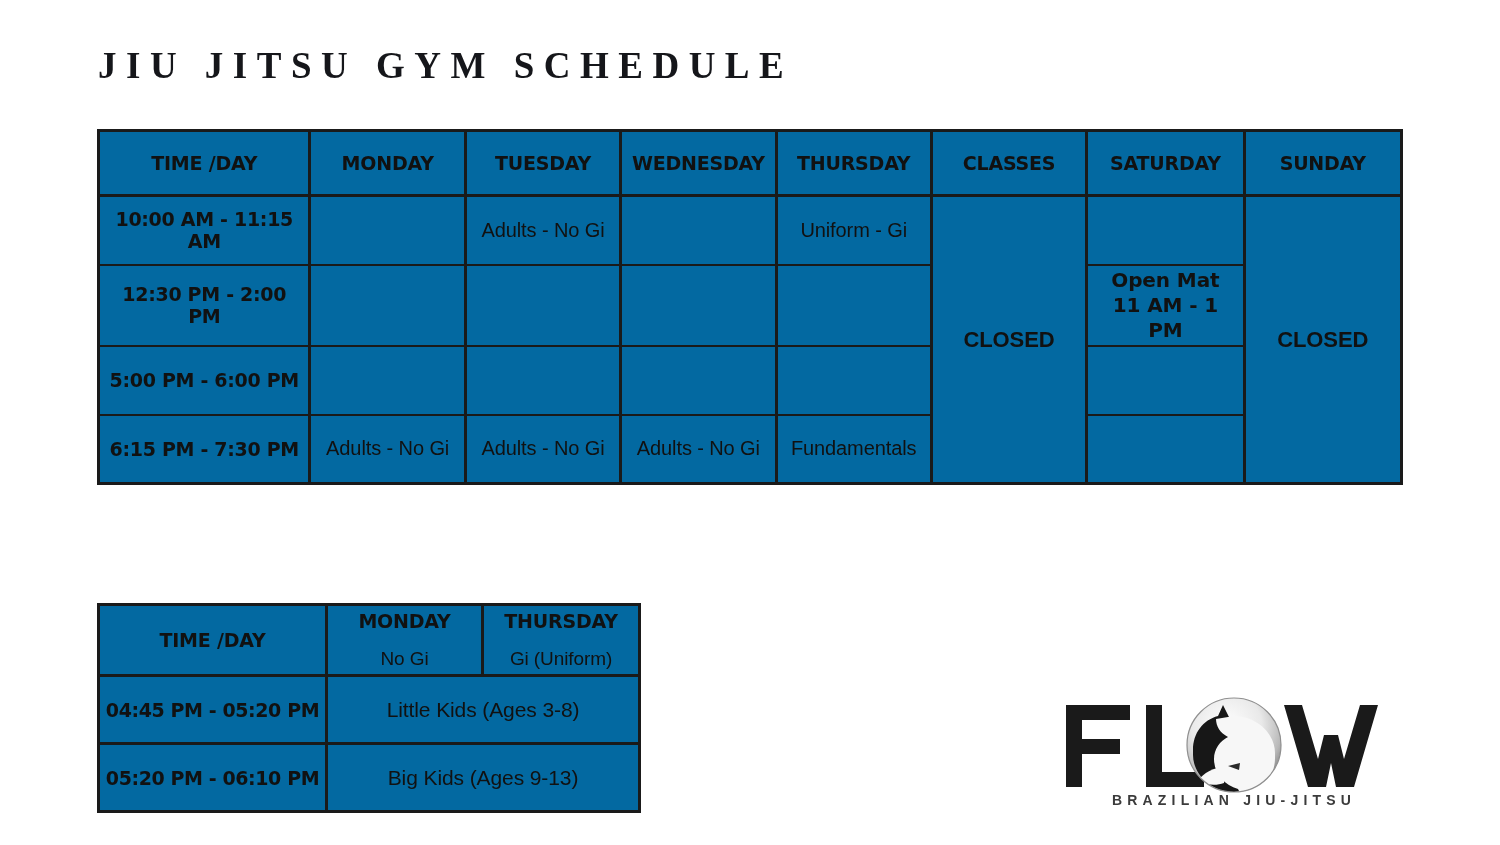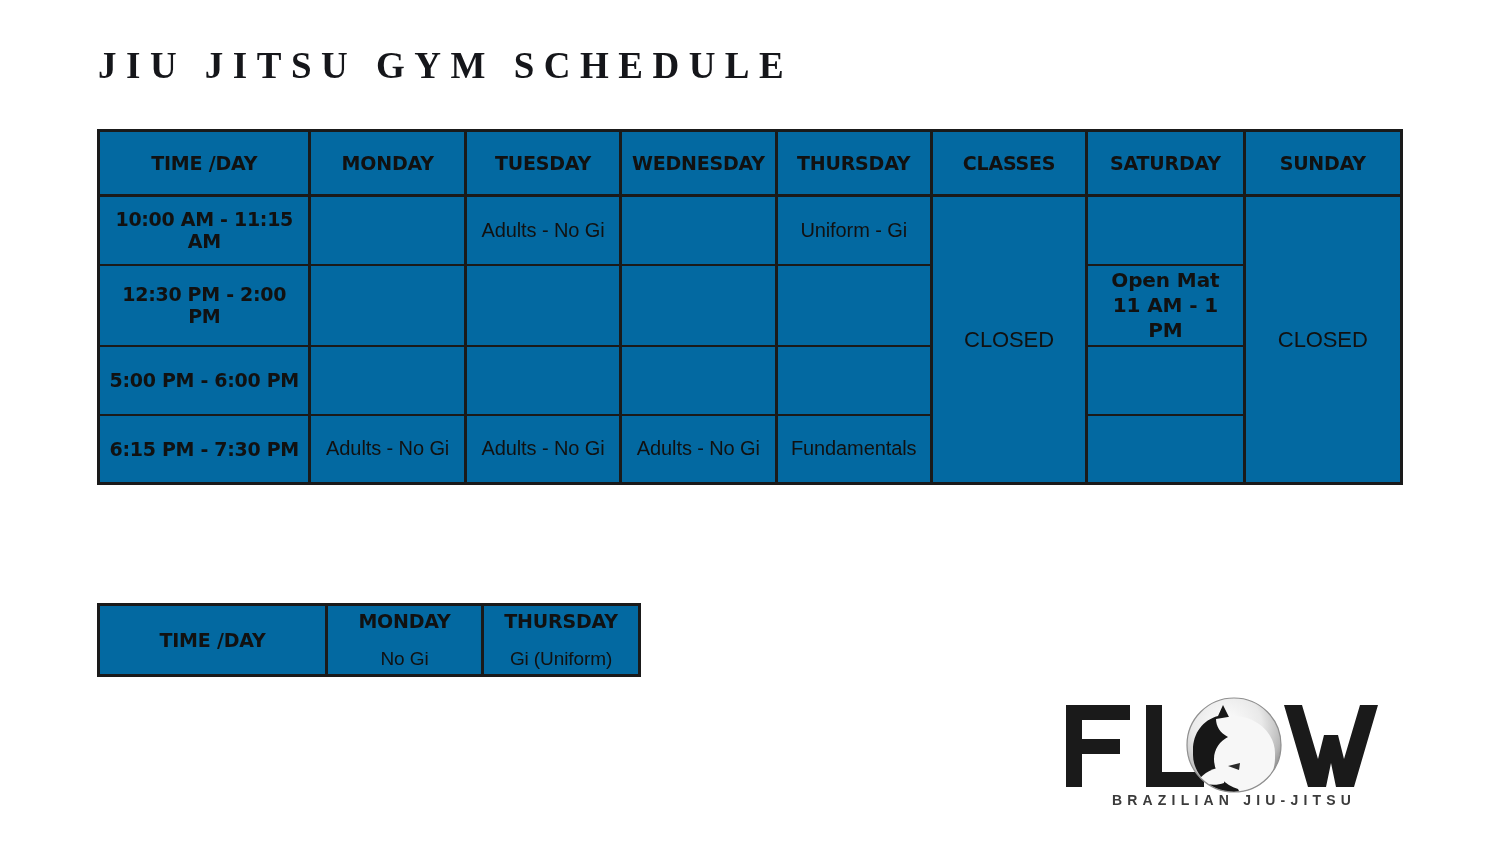--- a/index.html
+++ b/index.html
@@ -78,21 +78,21 @@
     letter-spacing: -0.1px;
   }
   #main-schedule td.time-cell {
     font-family: "DejaVu Sans", sans-serif;
     font-weight: bold;
     font-size: 19px;
     letter-spacing: -0.3px;
   }
   #main-schedule td.closed-cell {
     font-size: 22px;
-    font-weight: normal;
+    font-weight: bold;
   }
   #main-schedule td.openmat-cell {
     font-family: "DejaVu Sans", sans-serif;
     font-weight: bold;
     font-size: 20px;
     line-height: 1.25;
     text-align: center;
   }
   
   #main-schedule td.sat-blank {
@@ -253,20 +253,28 @@
           <span class="day-name">MONDAY</span>
           <span class="day-sub">No Gi</span>
         </th>
         <th>
           <span class="day-name">THURSDAY</span>
           <span class="day-sub">Gi (Uniform)</span>
         </th>
       </tr>
     </thead>
     <tbody>
+      <tr>
+        <td class="time-cell">04:45 PM - 05:20 PM</td>
+        <td class="class-cell" colspan="2">Little Kids (Ages 3-8)</td>
+      </tr>
+      <tr>
+        <td class="time-cell">05:20 PM - 06:10 PM</td>
+        <td class="class-cell" colspan="2">Big Kids (Ages 9-13)</td>
+      </tr>
     </tbody>
   </table>
 
   <div id="brand-logo">
     <svg viewBox="0 0 345 112" xmlns="http://www.w3.org/2000/svg" aria-hidden="true">
       <defs>
         <radialGradient id="orbGrad" cx="42%" cy="30%" r="72%">
           <stop offset="0%" stop-color="#ffffff"></stop>
           <stop offset="52%" stop-color="#e9e9e9"></stop>
           <stop offset="82%" stop-color="#b9b9b9"></stop>

